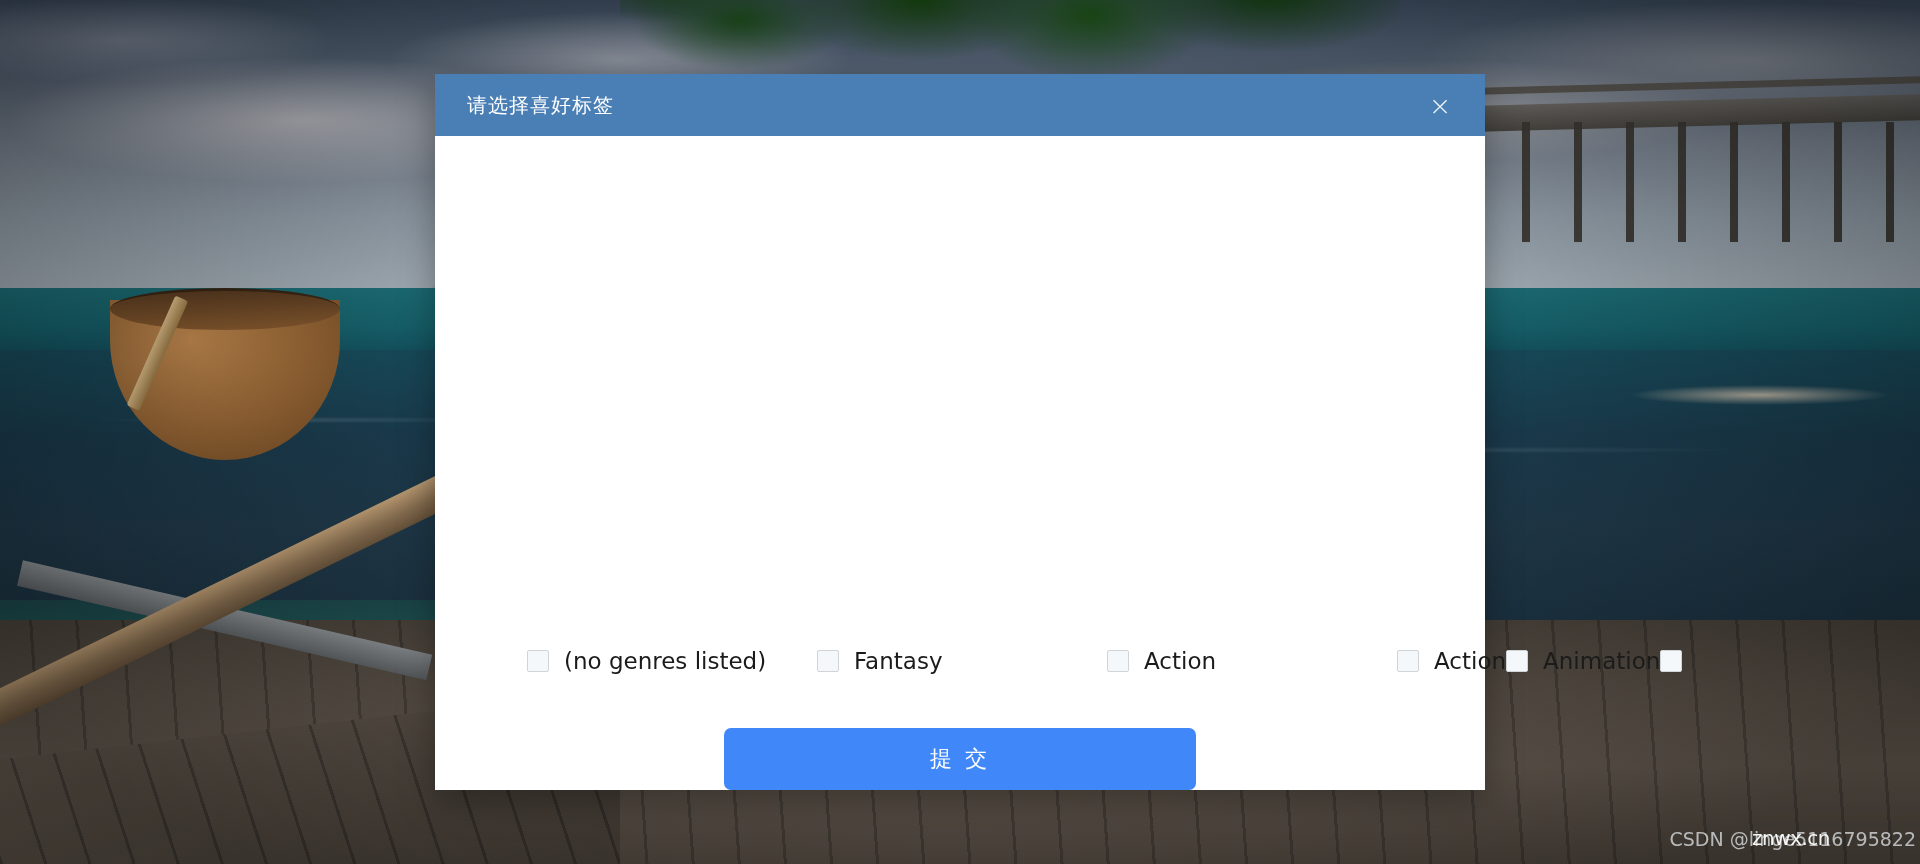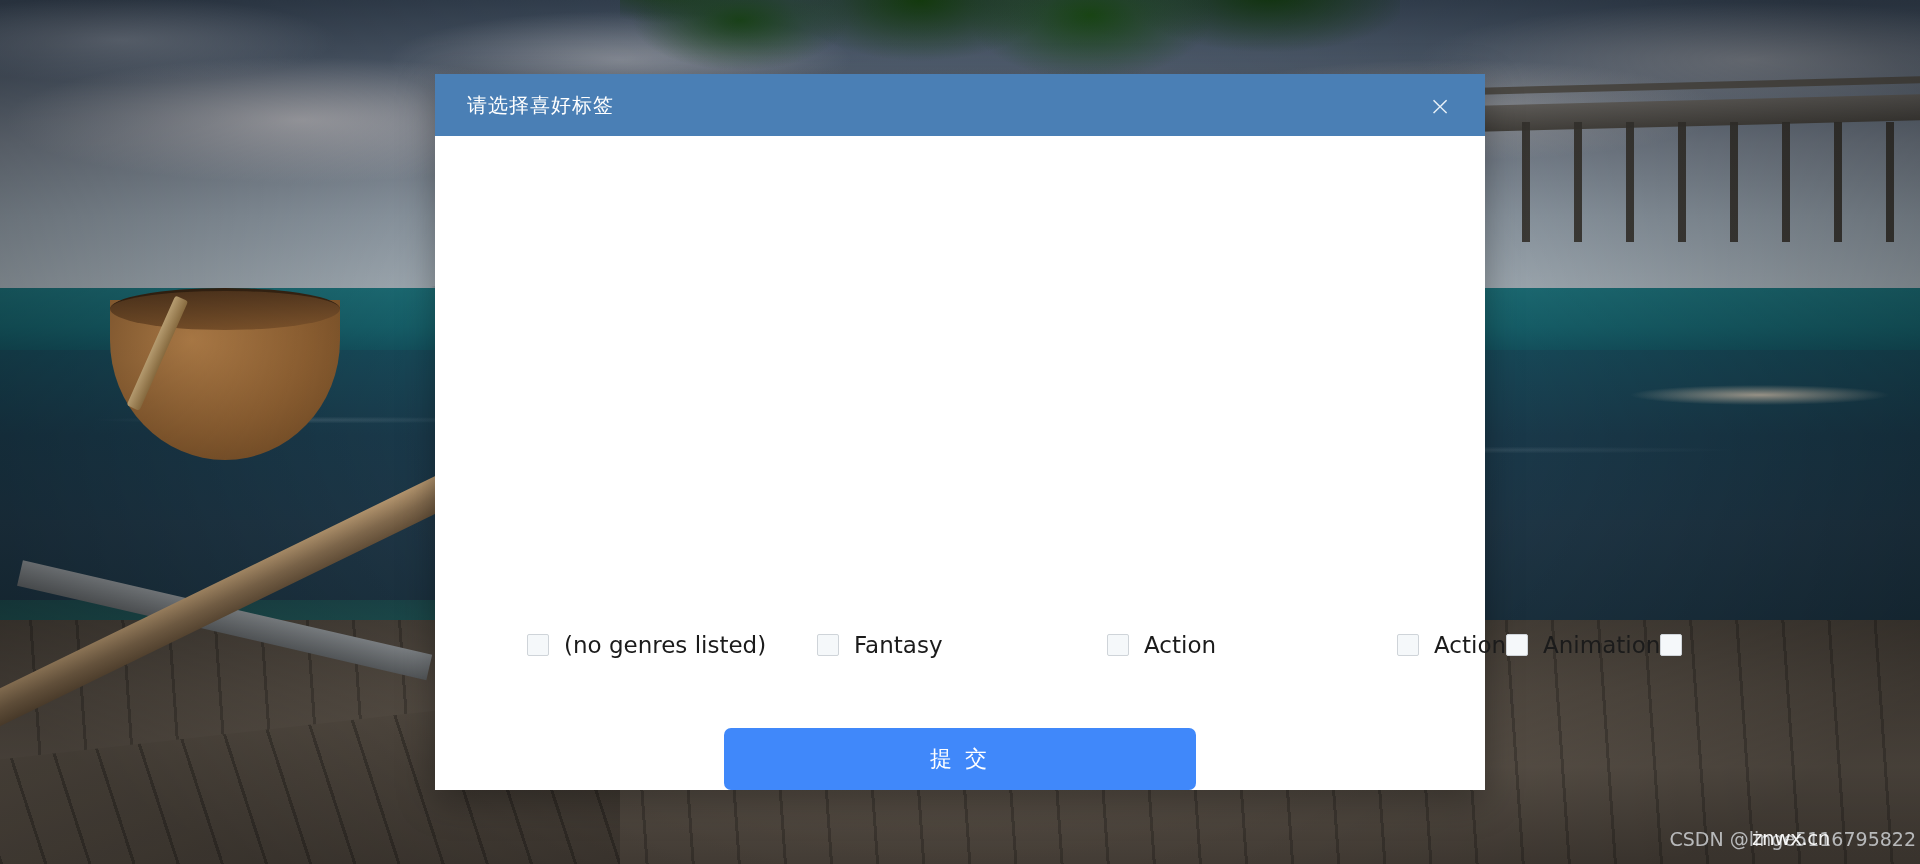--- a/index.html
+++ b/index.html
@@ -183,21 +183,21 @@
   }
   .cbox {
     width:22px; height:22px; flex:0 0 22px;
     border:1px solid #cfd4d9; background:#f5f8fa;
     border-radius:2px; position:relative;
   }
   .genre-label {
     font-size:23px; color:#1b1b1b; white-space:nowrap;
     font-family:"DejaVu Sans","Liberation Sans",sans-serif; font-weight:400;
   }
-  #submit-row { margin-top:48px; display:flex; justify-content:center; }
+  #submit-row { margin-top:32px; display:flex; justify-content:center; }
   #submit-button {
     width:472px; height:62px; background:#4088fa; border:none;
     border-radius:7px; color:#ffffff; font-size:22px; cursor:pointer;
     letter-spacing:3px;
     font-family:"DejaVu Sans","Liberation Sans",sans-serif;
   }
 
   
   #watermark {
     position:absolute; right:4px; bottom:14px;

